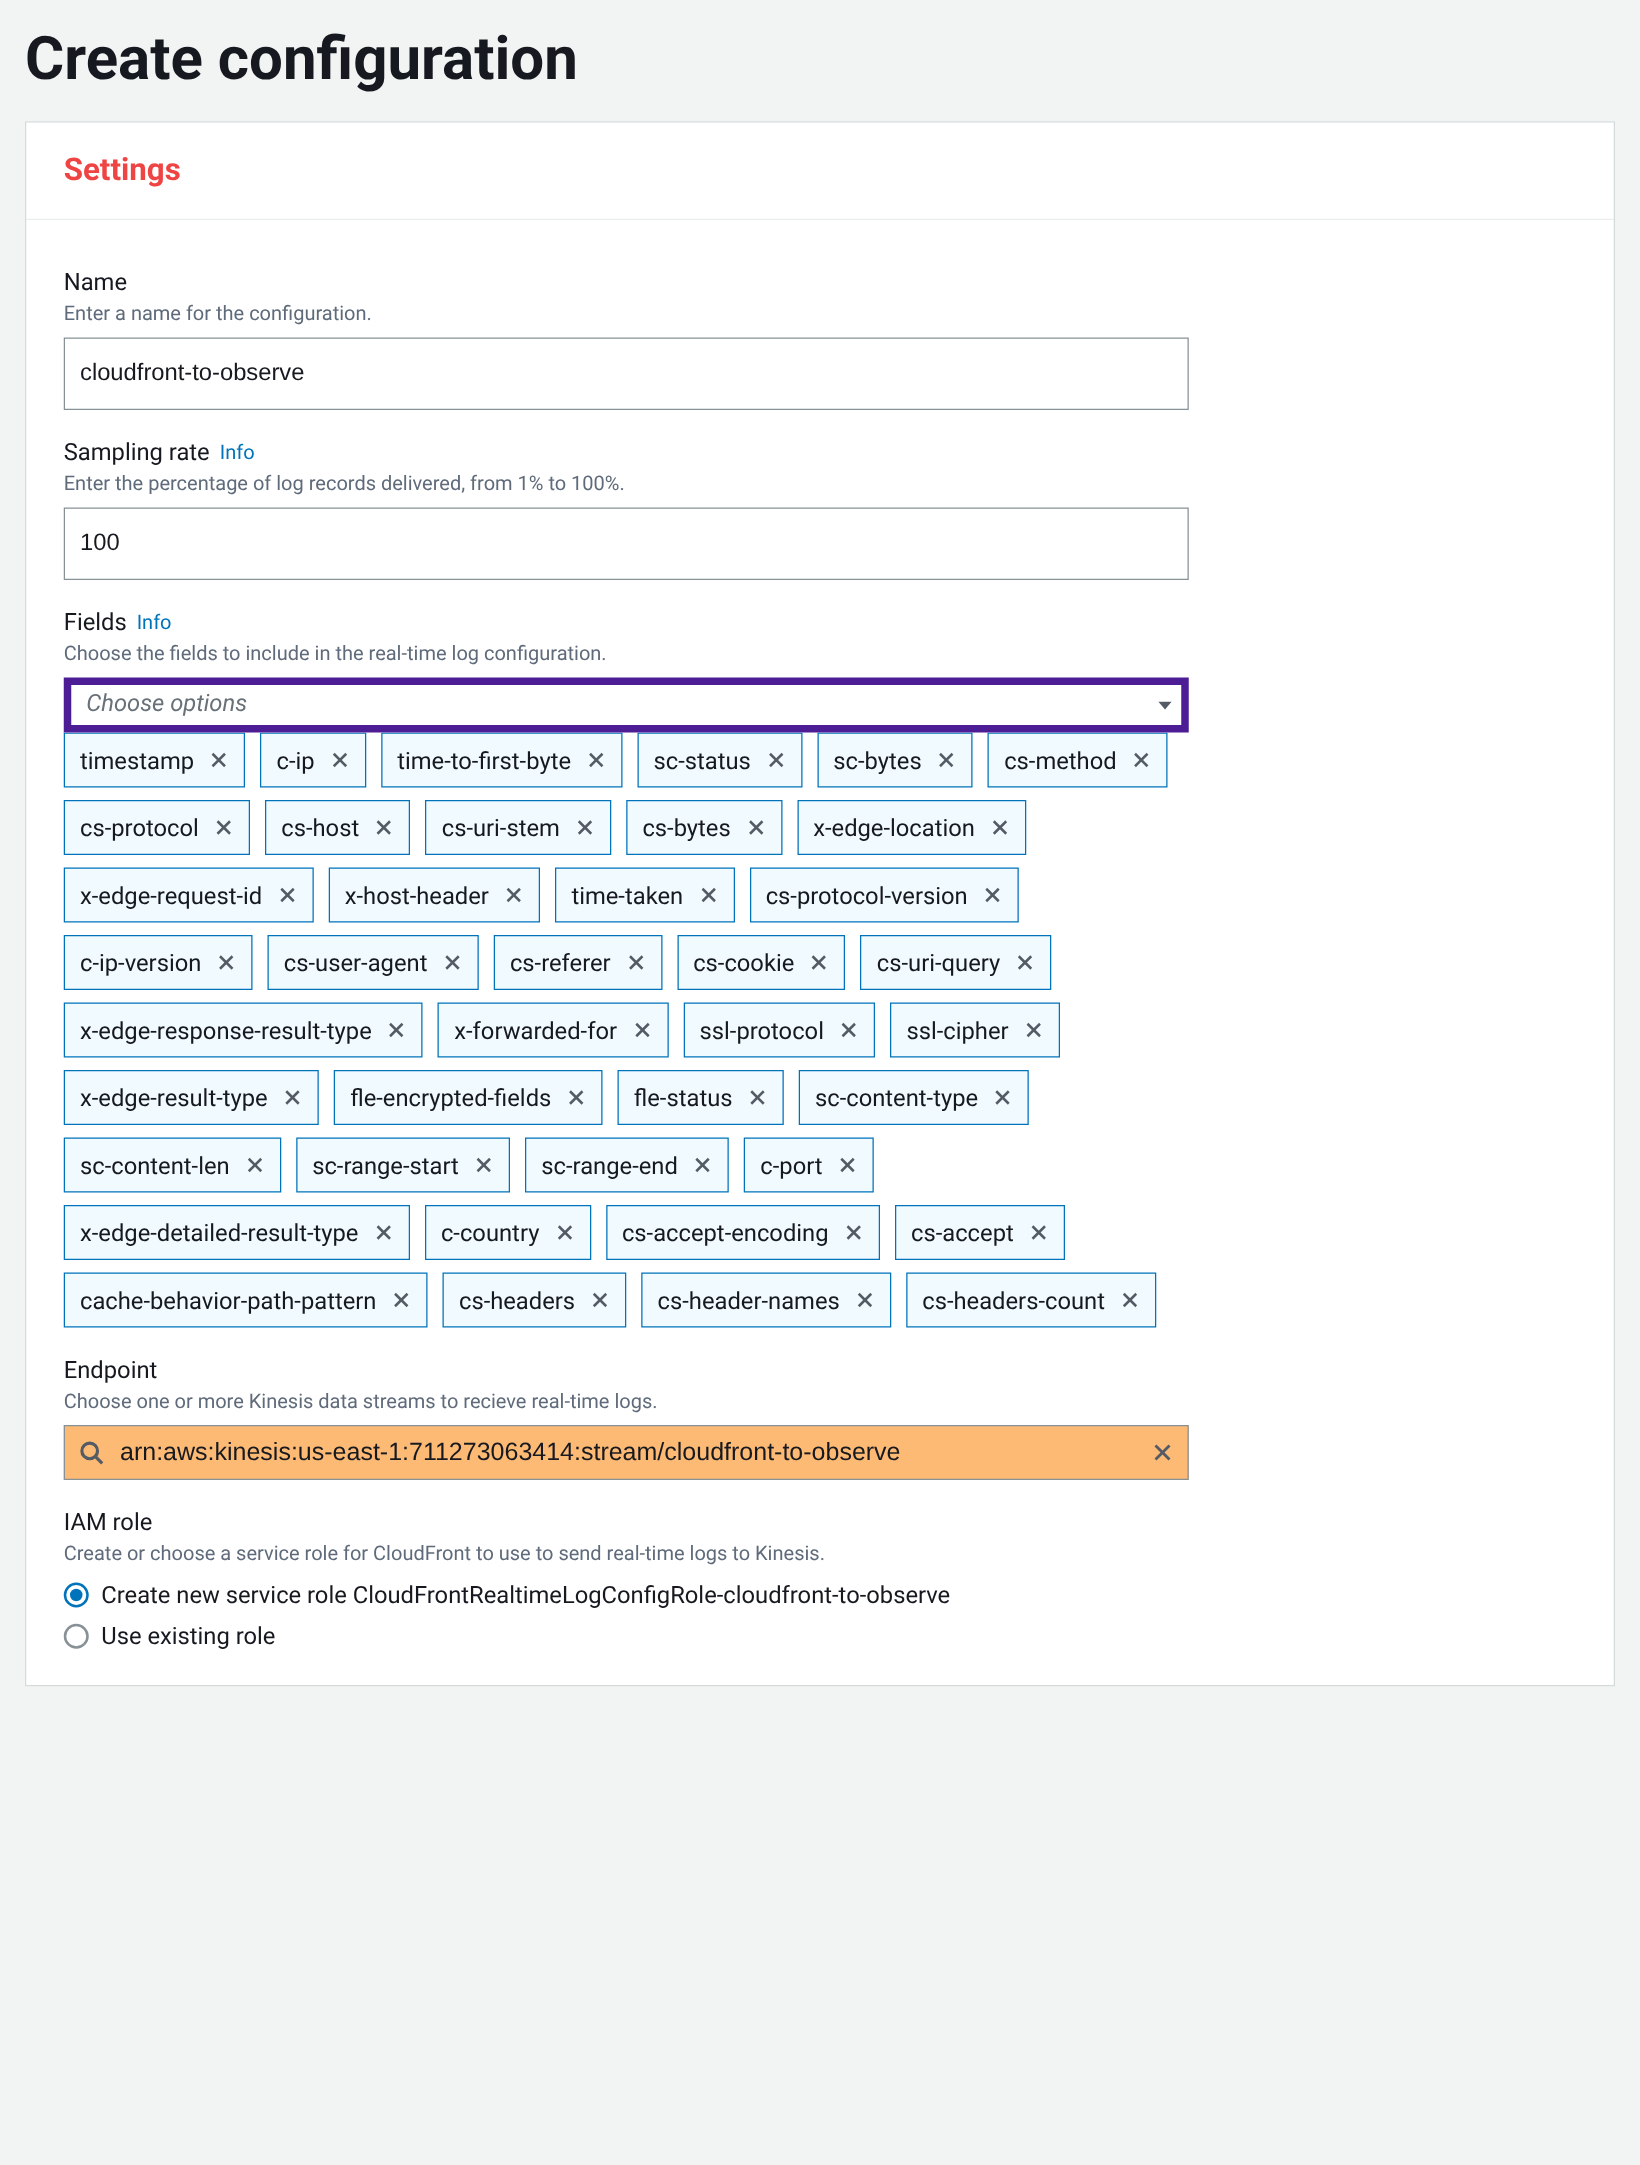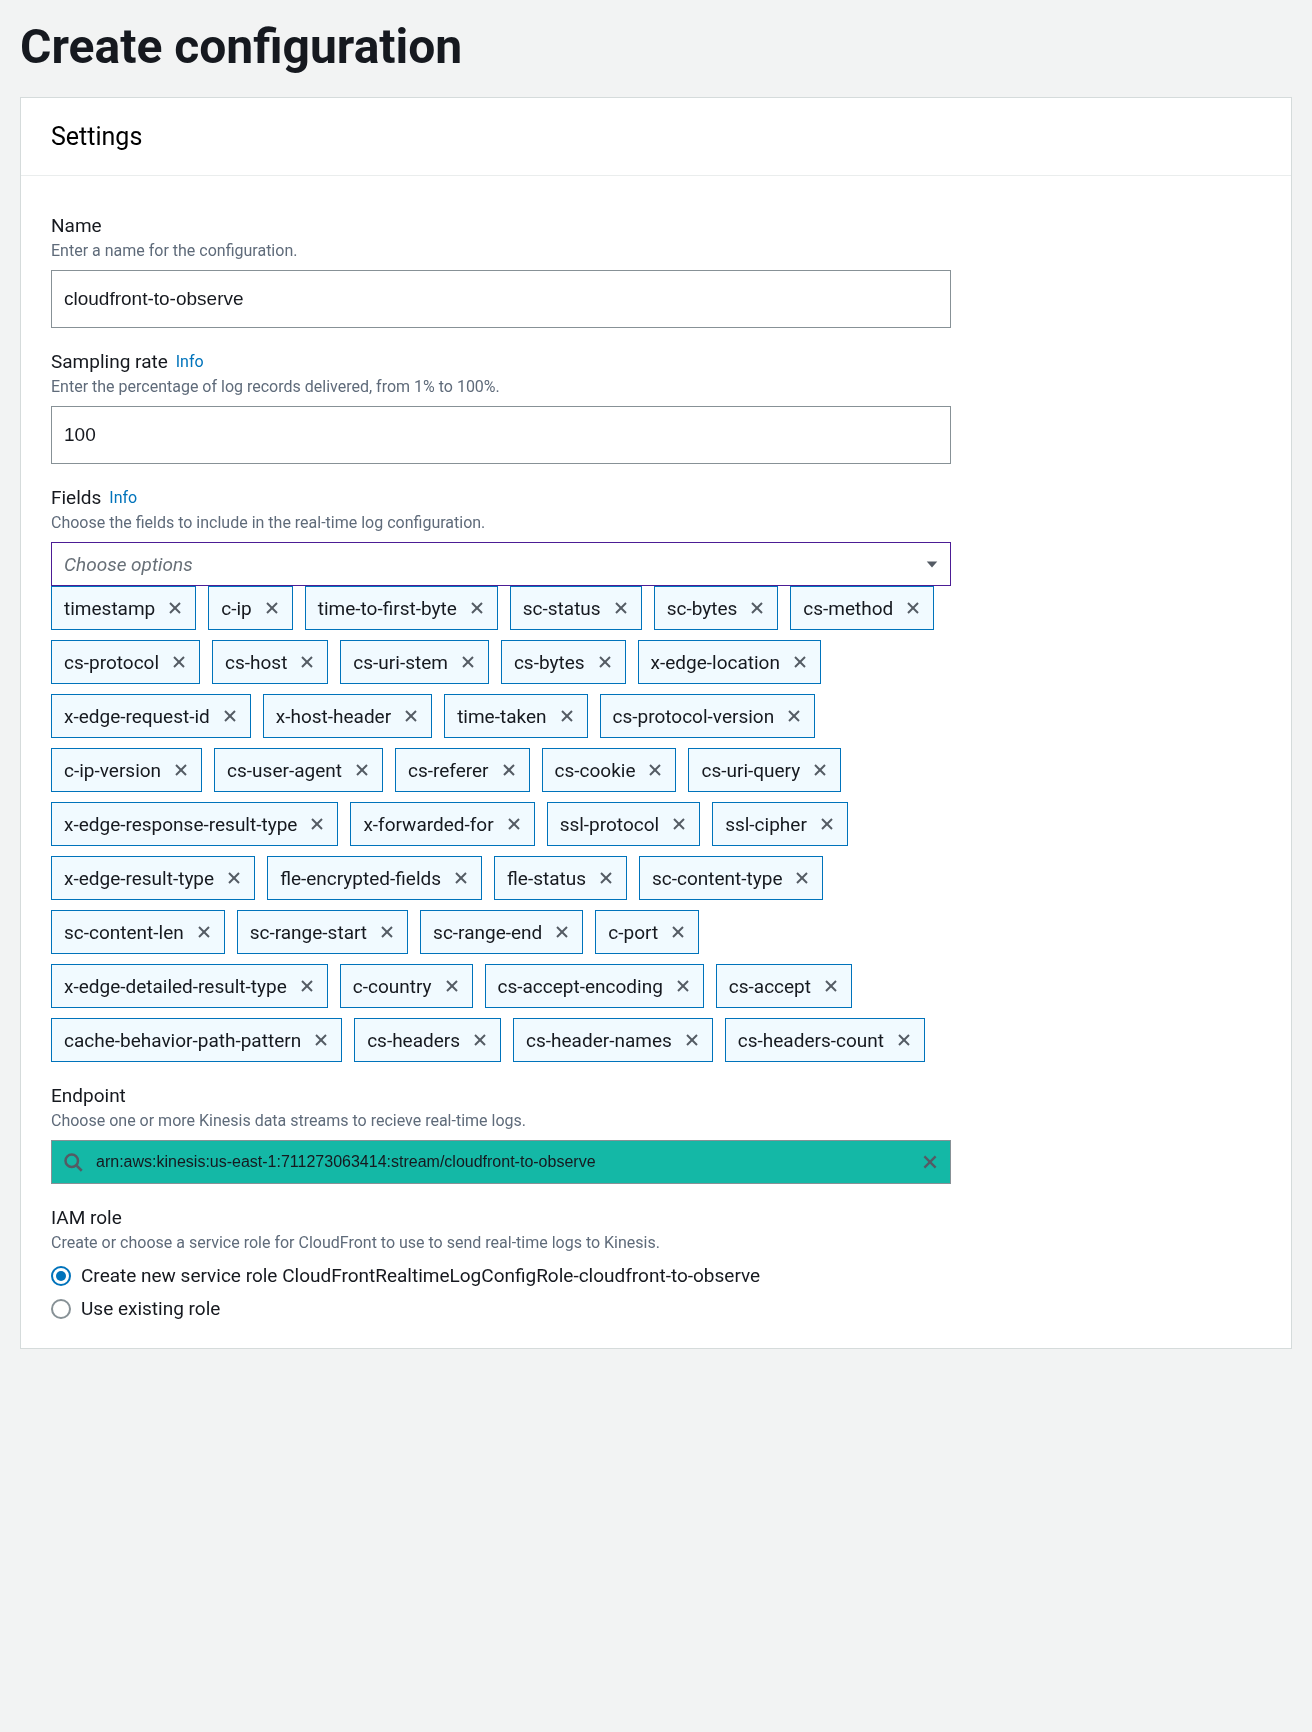--- a/index.html
+++ b/index.html
@@ -1,36 +1,36 @@
 <!DOCTYPE html>
 <html><head>
 <meta charset="utf-8">
 <style>
 * { box-sizing: border-box; margin: 0; padding: 0; }
 body { font-family: -apple-system, BlinkMacSystemFont, "Segoe UI", Roboto, Helvetica, Arial, sans-serif; background: #f2f3f3; padding: 0; width: 1312px; height: 1732px; }
 .page { padding: 18px 20px; }
 h1 { font-size: 48px; font-weight: 700; color: #16191f; margin-bottom: 22px; }
 .panel { background: #fff; border: 1px solid #d5dbdb; }
 .panel-header { padding: 24px 30px; border-bottom: 1px solid #eaeded; }
-.panel-header h2 { font-size: 25px; font-weight: 400; color: #000000; }
+.panel-header h2 { font-size: 25px; font-weight: 700; color: #ef4444; }
 .panel-body { padding: 16px 30px 28px 30px; }
 .form-group { margin-top: 22px; }
 .form-label { font-size: 19px; font-weight: 400; color: #16191f; display: flex; align-items: center; }
 .form-hint { font-size: 16px; color: #5f6b7a; margin-top: 4px; }
 .info-link { font-size: 16px; color: #0073bb; font-weight: 400; margin-left: 8px; cursor: pointer; }
 .text-input { width: 900px; max-width: 100%; height: 58px; border: 1px solid #879196; padding: 6px 12px; font-size: 19px; color: #16191f; margin-top: 10px; background:#fff; }
 .text-input::placeholder { color: #687078; font-style: italic; }
 .select-wrap { position: relative; width: 900px; max-width: 100%; margin-top: 10px; }
-.select-input { width: 100%; height: 44px; border: 1px solid #4c1d95; padding: 6px 40px 6px 12px; font-size: 19px; background:#fff; color:#687078; font-style: italic; display:flex; align-items:center; cursor:pointer; }
+.select-input { width: 100%; height: 44px; border: 6px solid #4c1d95; padding: 6px 40px 6px 12px; font-size: 19px; background:#fff; color:#687078; font-style: italic; display:flex; align-items:flex-end; cursor:pointer; }
 .select-caret { position:absolute; right:12px; top:50%; transform:translateY(-50%); }
 .tags { display: flex; flex-wrap: wrap; gap: 10px 12px; width: 900px; max-width:100%; }
 .tag { display: inline-flex; align-items: center; height: 44px; padding: 0 12px; border: 1px solid #0073bb; background: #f1faff; color: #16191f; font-size: 19px; }
 .tag .x { margin-left: 12px; display:inline-flex; cursor:pointer; }
 .endpoint-wrap { position: relative; width: 900px; max-width: 100%; margin-top: 10px; }
-.endpoint-input { width: 100%; height: 44px; border: 1px solid #879196; padding: 6px 40px 6px 44px; font-size: 16px; background:#14b8a6; color:#16191f; }
+.endpoint-input { width: 100%; height: 44px; border: 1px solid #879196; padding: 6px 40px 6px 44px; font-size: 20px; background:#fdba74; color:#16191f; }
 .search-icon { position:absolute; left:12px; top:50%; transform:translateY(-50%); color:#545b64; }
 .clear-icon { position:absolute; right:12px; top:50%; transform:translateY(-50%); cursor:pointer; color:#545b64; }
 .radio-group { margin-top: 12px; }
 .radio-row { display:flex; align-items:center; gap:10px; margin-top: 10px; }
 .radio { width:20px; height:20px; border:2px solid #879196; border-radius:50%; display:inline-flex; align-items:center; justify-content:center; cursor:pointer; }
 .radio.checked { border-color:#0073bb; }
 .radio.checked .dot { width:10px; height:10px; border-radius:50%; background:#0073bb; }
 .radio-label { font-size: 19px; color:#16191f; }
 svg { display:block; }
 </style>

